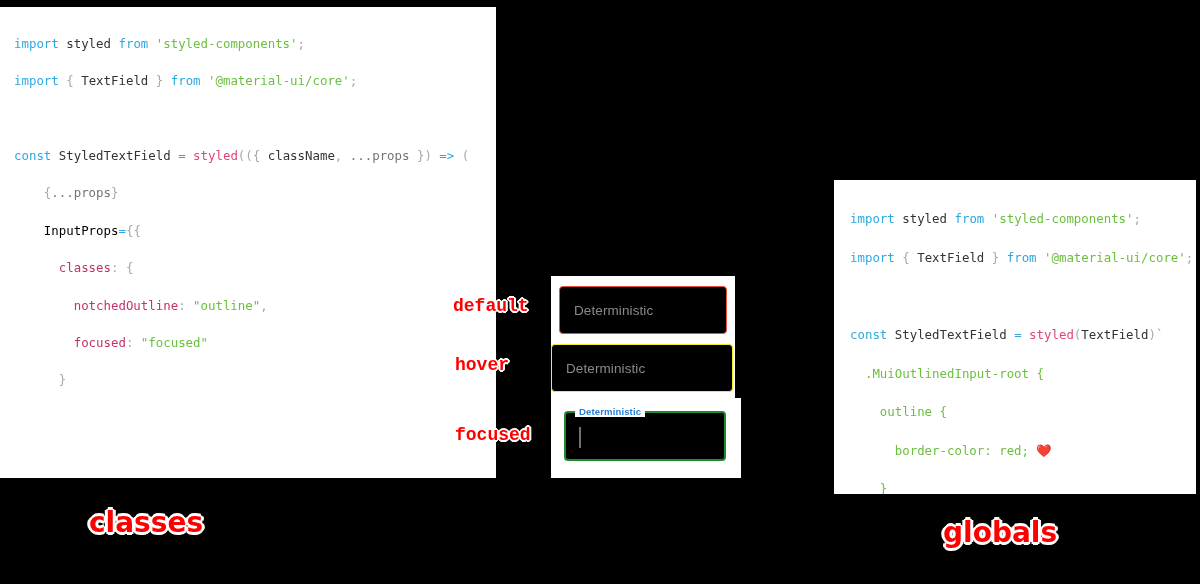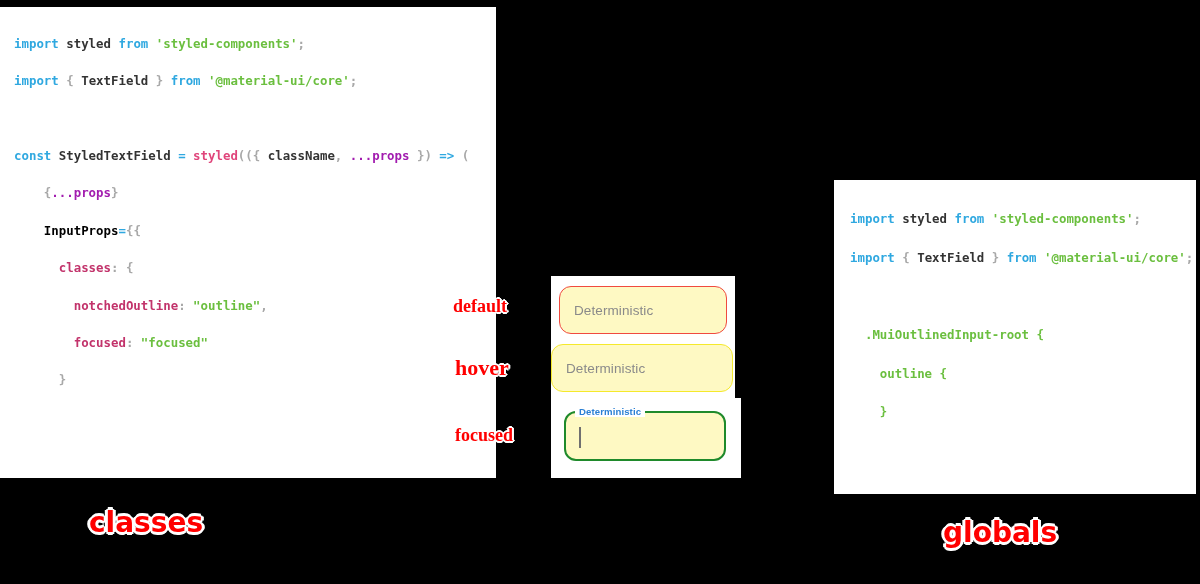--- a/index.html
+++ b/index.html
@@ -40,34 +40,34 @@
     font-family: "DejaVu Sans Mono", monospace;
     font-size: 12.4px;
     line-height: 18.7px;
     white-space: pre;
     color: #333333;
   }
   #panel-globals .code {
     font-size: 12.4px;
     line-height: 19.3px;
   }
-  .code .ln { display: block; min-height: 18px; font-weight: bold; }
+  .code .ln { display: block; min-height: 18px; }
 
   
   .t-kw    { color: #2fa8e0; }          
   .t-plain { color: #333333; }
   .t-str   { color: #6bbf3f; }          
   .t-fn    { color: #e0457b; }          
   .t-punct { color: #a8a8a8; }          
   .t-tag   { color: #e0457b; }          
   .t-attr  { color: #000000; }          
   .t-prop  { color: #c2336b; }          
   .t-sel   { color: #6bbf3f; }          
   .t-op    { color: #2fa8e0; }
-  .t-spread{ color: #a21caf; }
+  .t-spread{ color: #737373; }
 
   
   .preview-panel {
     position: absolute;
     background: #ffffff;
     box-sizing: border-box;
   }
   #preview-top {
     left: 551px;
     top: 276px;
@@ -77,22 +77,22 @@
   #preview-bottom {
     left: 551px;
     top: 398px;
     width: 190px;
     height: 80px;
   }
 
   .tf {
     position: absolute;
     box-sizing: border-box;
-    background: #fef9c3;
-    border-radius: 12px;
+    background: #000000;
+    border-radius: 4px;
   }
   .tf-text {
     position: absolute;
     left: 14px;
     top: 50%;
     transform: translateY(-50%);
     font-family: "Liberation Sans", sans-serif;
     font-size: 13.5px;
     color: #8a8a8a;
     letter-spacing: 0.1px;
@@ -136,31 +136,31 @@
     left: 13px;
     top: 14px;
     width: 1.6px;
     height: 21px;
     background: #707070;
   }
 
   
   .anno {
     position: absolute;
-    font-family: Liberation Serif, serif;
+    font-family: Liberation Mono, monospace;
     font-weight: 700;
     color: #ff0000;
     text-shadow:
        1.5px 0 0 #fff, -1.5px 0 0 #fff, 0 1.5px 0 #fff, 0 -1.5px 0 #fff,
        1.2px 1.2px 0 #fff, -1.2px 1.2px 0 #fff, 1.2px -1.2px 0 #fff, -1.2px -1.2px 0 #fff,
        2px 0 0 #fff, -2px 0 0 #fff, 0 2px 0 #fff, 0 -2px 0 #fff;
     white-space: nowrap;
   }
   #anno-default { left: 453px; top: 296px; font-size: 18px; }
-  #anno-hover   { left: 455px; top: 355px; font-size: 22px; }
+  #anno-hover   { left: 455px; top: 355px; font-size: 18px; }
   #anno-focused { left: 455px; top: 425px; font-size: 18px; }
 
   .title {
     position: absolute;
     font-family: "DejaVu Sans", sans-serif;
     font-weight: 700;
     font-size: 28px;
     color: #ff0000;
     text-shadow:
        2px 0 0 #fff, -2px 0 0 #fff, 0 2px 0 #fff, 0 -2px 0 #fff,
@@ -202,22 +202,24 @@
 
 
   </div>
 </div>
 
 <div class="code-panel" id="panel-globals">
   <div class="code">
 <span class="ln"><span class="t-kw">import</span> <span class="t-plain">styled</span> <span class="t-kw">from</span> <span class="t-str">'styled-components'</span><span class="t-punct">;</span></span>
 <span class="ln"><span class="t-kw">import</span> <span class="t-punct">{</span> <span class="t-plain">TextField</span> <span class="t-punct">}</span> <span class="t-kw">from</span> <span class="t-str">'@material-ui/core'</span><span class="t-punct">;</span></span>
 <span class="ln"> </span>
+<span class="ln"><span class="t-kw">const</span> <span class="t-plain">StyledTextField</span> <span class="t-op">=</span> <span class="t-fn">styled</span><span class="t-punct">(</span><span class="t-plain">TextField</span><span class="t-punct">)`</span></span>
 <span class="ln">  <span class="t-sel">.MuiOutlinedInput-root {</span></span>
 <span class="ln">    <span class="t-sel">outline {</span></span>
+<span class="ln">      <span class="t-sel">border-color: red;</span> <span class="emoji">❤️</span></span>
 <span class="ln">    <span class="t-sel">}</span></span>
 
 
 
 
 
 
 
 
   </div>

